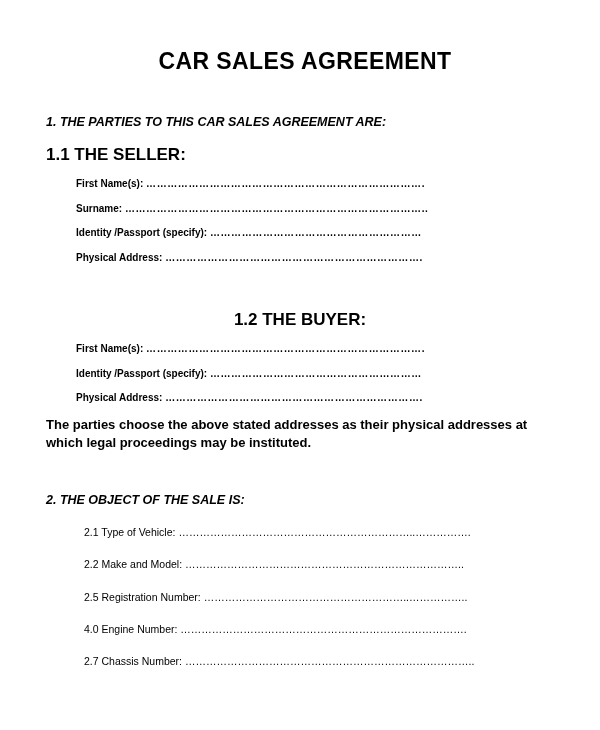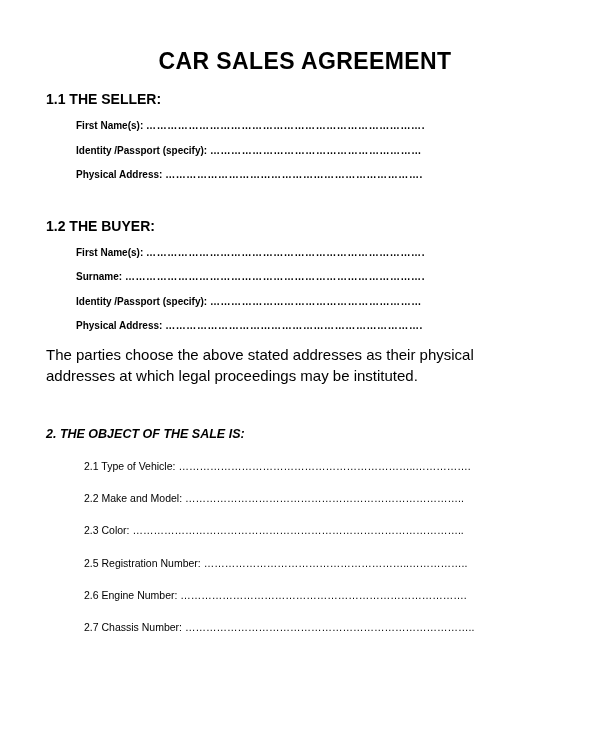--- a/index.html
+++ b/index.html
@@ -31,51 +31,52 @@
     padding-left: 10px;
   }
   .section-heading {
     font-size: 12.5px;
     font-weight: bold;
     font-style: italic;
     margin-top: 40px;
     margin-bottom: 0;
   }
   .sub-heading {
-    font-size: 14px;
+    font-size: 17px;
     font-weight: bold;
     margin-top: 16px;
     margin-bottom: 0;
   }
   .sub-heading.spaced-top {
-    margin-top: 36px;
+    margin-top: 46px;
+    text-align: center;
   }
   .field-list {
     margin: 12px 0 0 0;
     padding: 0 0 0 30px;
     list-style: none;
   }
   .field-row {
     font-size: 10px;
     font-weight: bold;
     line-height: 1.35;
     margin-bottom: 11px;
     white-space: nowrap;
     overflow: hidden;
   }
   .field-row .dots {
     font-weight: bold;
     letter-spacing: 0.6px;
   }
   .paragraph {
-    font-size: 15px;
+    font-size: 13px;
     line-height: 1.45;
     margin-top: 4px;
     margin-bottom: 0;
-    font-weight: normal;
+    font-weight: bold;
     max-width: 490px;
   }
   .object-list {
     margin: 18px 0 0 0;
     padding: 0 0 0 38px;
     list-style: none;
   }
   .object-row {
     font-size: 10.5px;
     font-weight: normal;
@@ -88,48 +89,49 @@
     display: inline;
   }
 </style>
 </head>
 <body>
 
 <div class="page">
 
   <h1 class="doc-title">CAR SALES AGREEMENT</h1>
 
+  <h2 class="section-heading">1. THE PARTIES TO THIS CAR SALES AGREEMENT ARE:</h2>
 
   <h3 class="sub-heading">1.1 THE SELLER:</h3>
 
   <ul class="field-list">
     <li class="field-row">
       <span class="label">First Name(s):</span>
       <span class="dots">…………………………………………………………………….</span>
+    </li>
+    <li class="field-row">
+      <span class="label">Surname:</span>
+      <span class="dots">…………………………………………………………………………..</span>
     </li>
     <li class="field-row">
       <span class="label">Identity /Passport (specify):</span>
       <span class="dots">……………………………………………………</span>
     </li>
     <li class="field-row">
       <span class="label">Physical Address:</span>
       <span class="dots">……………………………………………………………….</span>
     </li>
   </ul>
 
   <h3 class="sub-heading spaced-top">1.2 THE BUYER:</h3>
 
   <ul class="field-list">
     <li class="field-row">
       <span class="label">First Name(s):</span>
       <span class="dots">…………………………………………………………………….</span>
-    </li>
-    <li class="field-row">
-      <span class="label">Surname:</span>
-      <span class="dots">………………………………………………………………………….</span>
     </li>
     <li class="field-row">
       <span class="label">Identity /Passport (specify):</span>
       <span class="dots">……………………………………………………</span>
     </li>
     <li class="field-row">
       <span class="label">Physical Address:</span>
       <span class="dots">……………………………………………………………….</span>
     </li>
   </ul>
@@ -141,29 +143,25 @@
   <ul class="object-list">
     <li class="object-row">
       <span class="label">2.1 Type of Vehicle:</span>
       <span class="dots">…………………………………………………………..…………….</span>
     </li>
     <li class="object-row">
       <span class="label">2.2 Make and Model:</span>
       <span class="dots">……………………………………………………………………..</span>
     </li>
     <li class="object-row">
-      <span class="label">2.3 Color:</span>
-      <span class="dots">…………………………………………………………………………………..</span>
-    </li>
-    <li class="object-row">
       <span class="label">2.5 Registration Number:</span>
       <span class="dots">…………………………………………………..……………..</span>
     </li>
     <li class="object-row">
-      <span class="label">2.6 Engine Number:</span>
+      <span class="label">4.0 Engine Number:</span>
       <span class="dots">……………………………………………………………………….</span>
     </li>
     <li class="object-row">
       <span class="label">2.7 Chassis Number:</span>
       <span class="dots">………………………………………………………………………..</span>
     </li>
 
   </ul>
 
 </div>

